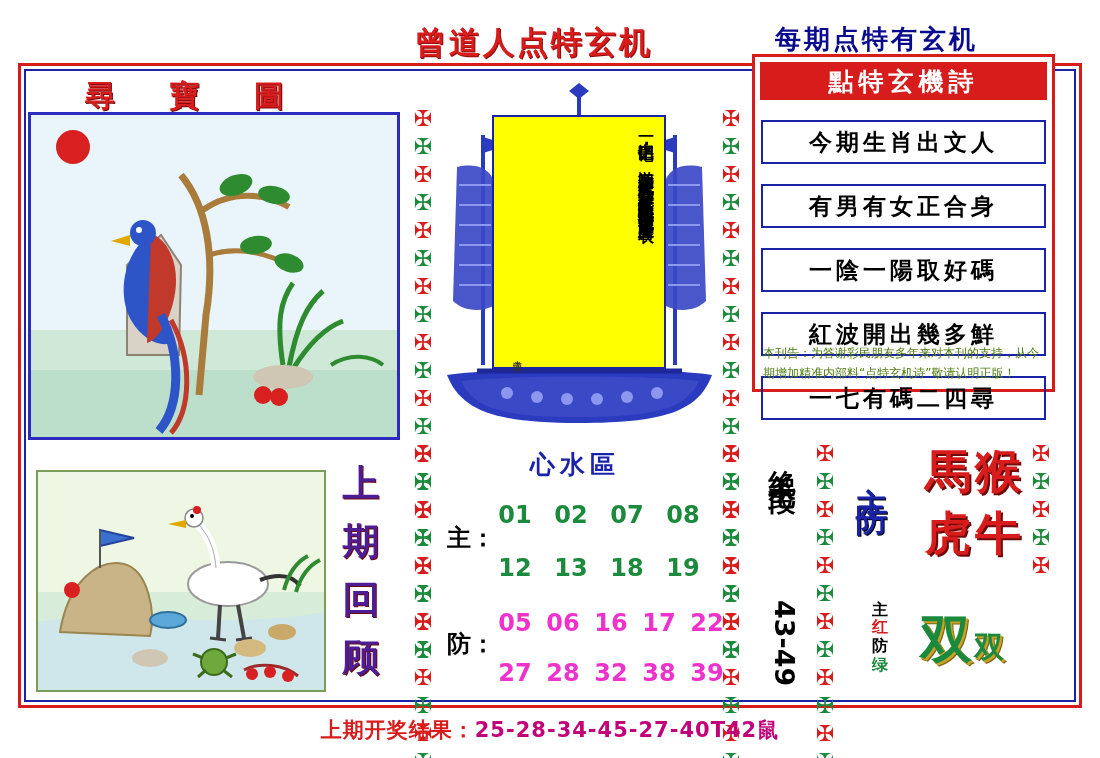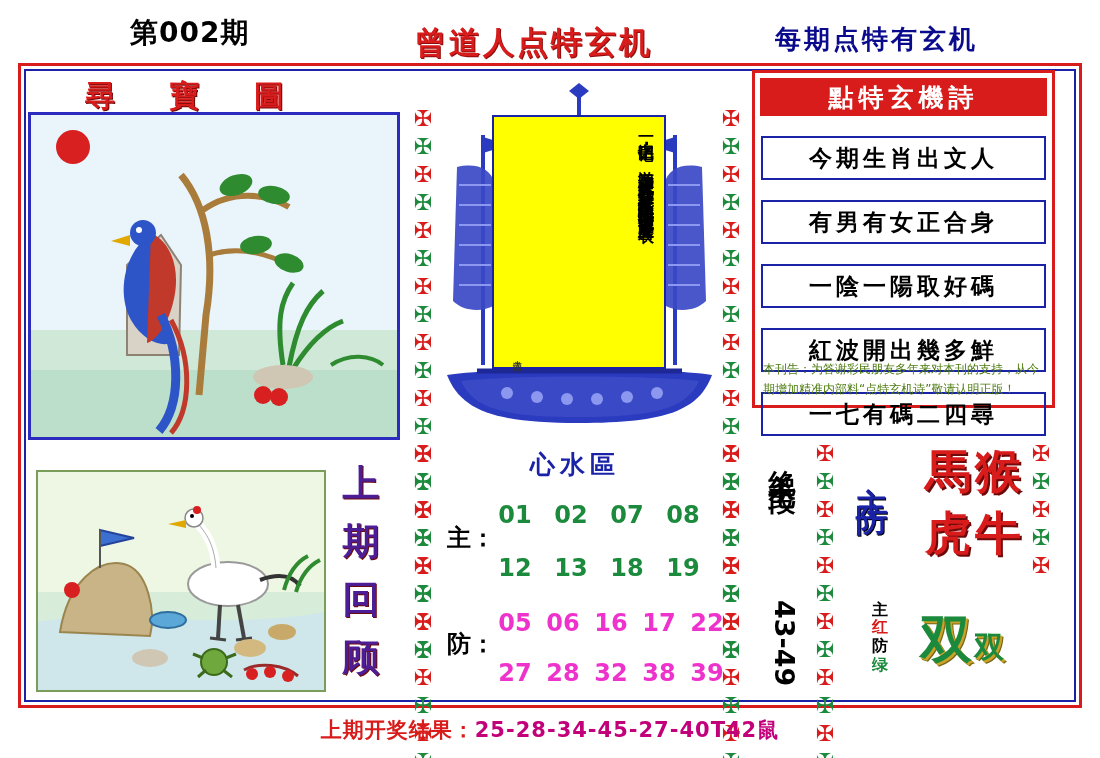--- a/index.html
+++ b/index.html
@@ -97,21 +97,21 @@
     box-sizing:border-box;
   }
   .sign{
     position:absolute;left:74px;top:278px;
     writing-mode:vertical-rl;text-orientation:upright;
     font-size:10px;color:#333;line-height:12px;
   }
 
   
   .poembox{
-    position:absolute;left:752px;top:70px;width:303px;height:338px;
+    position:absolute;left:752px;top:54px;width:303px;height:338px;
     border:3px solid #d81b1b;background:#fff;box-sizing:border-box;
   }
   .poemhead{
     margin:5px;height:38px;background:#d81b1b;
     display:flex;align-items:center;justify-content:center;
     color:#fff;font-size:25px;font-weight:bold;letter-spacing:5px;
     font-family:"DejaVu Sans", sans-serif;
   }
   .poemline{
     margin:20px 6px;height:40px;border:2px solid #1a23a8;
@@ -199,21 +199,20 @@
     font-family:"DejaVu Sans", sans-serif;
     letter-spacing:1px;
   }
   .footer .nums{color:#c2007a;}
 </style>
 </head>
 <body>
 
 <div class="page">
 
-  <div class="issue">第002期</div>
   <div class="main-title">曾道人点特玄机</div>
   <div class="sub-title">每期点特有玄机</div>
 
   <div class="frame">
     <div class="frame-inner"></div>
   </div>
 
   <div class="xunbao">尋 寶 圖</div>
 
   <div class="pic1">

